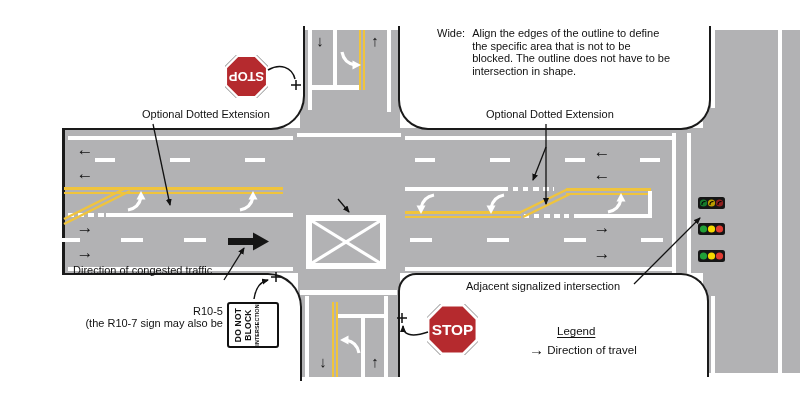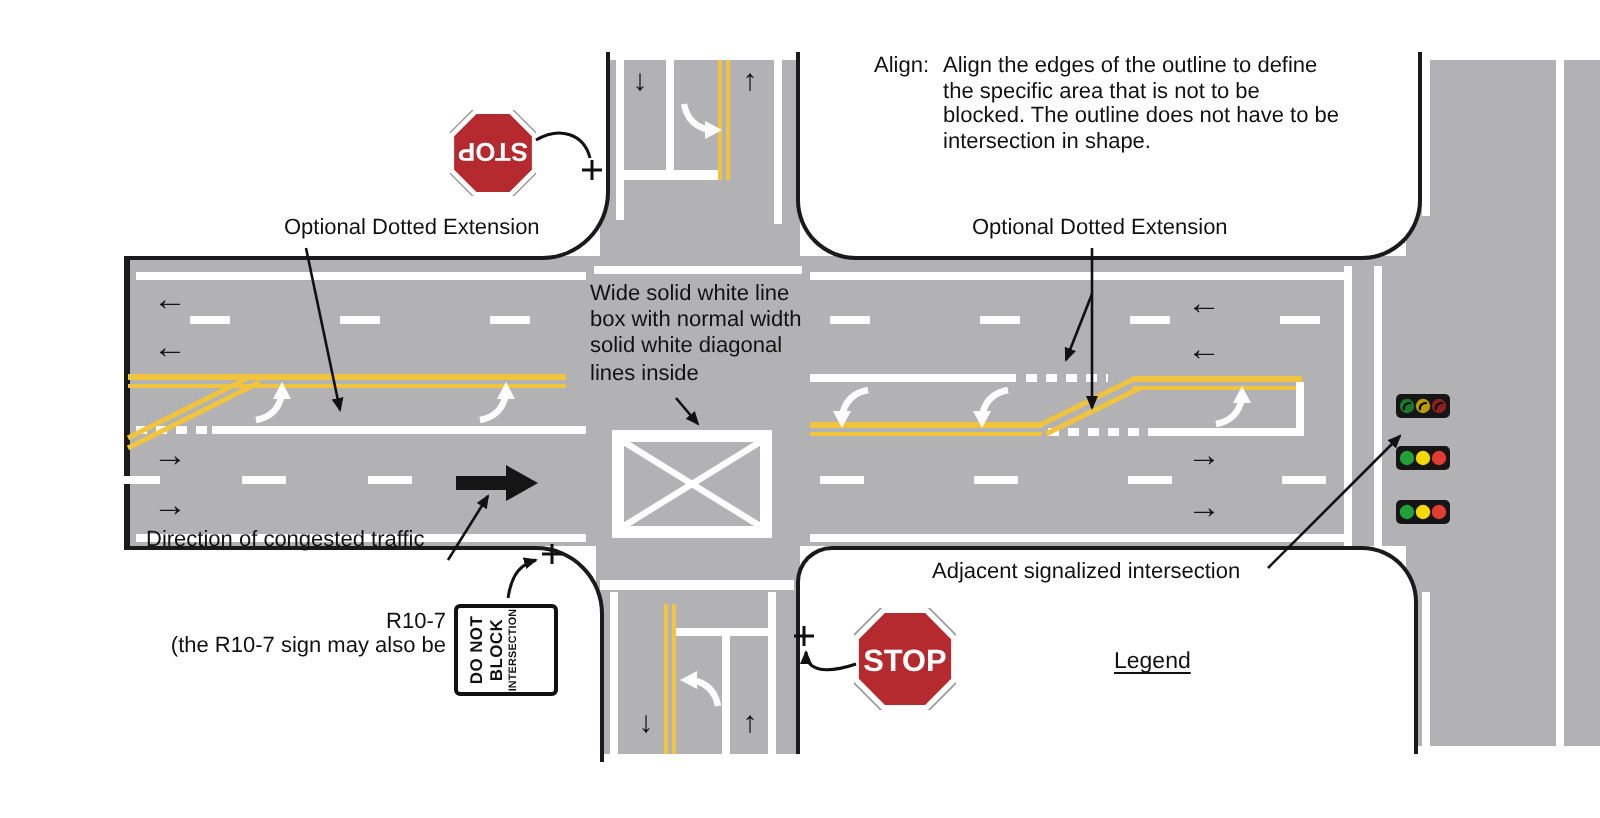--- a/index.html
+++ b/index.html
@@ -136,34 +136,37 @@
     <line x1="6" y1="6" x2="74" y2="48" stroke="#fff" stroke-width="3.2"></line>
     <line x1="74" y1="6" x2="6" y2="48" stroke="#fff" stroke-width="3.2"></line>
   </svg>
 
   <div class="block" style="left:62px;top:26px;width:241px;height:102px;border-right-width:2px;border-bottom-width:2px;border-bottom-right-radius:34px;"></div>
   <div class="block" style="left:398px;top:26px;width:309px;height:102px;border-left-width:2px;border-right-width:2px;border-bottom-width:2px;border-bottom-left-radius:30px;border-bottom-right-radius:30px;"></div>
   <div class="block" style="left:62px;top:273px;width:238px;height:106px;border-top-width:2px;border-right-width:2px;border-top-right-radius:34px;"></div>
   <div class="block" style="left:398px;top:273px;width:307px;height:102px;border-left-width:2px;border-top-width:2px;border-right-width:2px;border-top-left-radius:18px;border-top-right-radius:28px;"></div>
 
   <div class="lbl" style="left:437px;top:27px;display:flex;">
-    <span style="margin-right:7px;">Align:</span>
+    <span style="margin-right:7px;">Wide:</span>
     <span class="wrap" style="width:200px;display:inline-block;">Align the edges of the outline to define the specific area that is not to be blocked. The outline does not have to be intersection in shape.</span>
   </div>
   <div class="lbl" style="left:142px;top:108px;">Optional Dotted Extension</div>
   <div class="lbl" style="left:486px;top:108px;">Optional Dotted Extension</div>
-  <div class="lbl wrap" style="left:295px;top:141px;width:112px;line-height:13.2px;white-space:normal;">Wide solid white line box with normal width solid white diagonal lines inside</div>
   <div class="lbl" style="left:73px;top:264px;">Direction of congested traffic</div>
   <div class="lbl" style="left:38px;top:305px;width:185px;text-align:right;line-height:12px;">
-    <div>R10-7</div>
+    <div>R10-5</div>
     <div>(the R10-7 sign may also be</div>
   </div>
   <div class="lbl" style="left:466px;top:280px;">Adjacent signalized intersection</div>
 
   <div class="lbl legendTitle" style="left:557px;top:325px;font-size:11.5px;">Legend</div>
+  <div class="lbl" style="left:529px;top:344px;font-size:11.5px;">
+    <span style="font-weight:bold;font-size:15px;vertical-align:-1px;">→</span>
+    <span>Direction of travel</span>
+  </div>
 
   <svg class="sign" style="left:225px;top:55px;transform:rotate(180deg);" width="43" height="43" viewBox="0 0 48 48">
     <polygon points="14.1,1 33.9,1 47,14.1 47,33.9 33.9,47 14.1,47 1,33.9 1,14.1" fill="var(--stop_red)" stroke="#9a9a9a" stroke-width="4.2"></polygon>
     <polygon points="14.1,1 33.9,1 47,14.1 47,33.9 33.9,47 14.1,47 1,33.9 1,14.1" fill="var(--stop_red)" stroke="#ffffff" stroke-width="2.6"></polygon>
     <text x="24" y="29.5" text-anchor="middle" font-family="Liberation Sans, sans-serif" font-weight="bold" font-size="14.5" fill="#fff">STOP</text>
   </svg>
 
   <svg class="sign" style="left:427px;top:304px;" width="51" height="51" viewBox="0 0 48 48">
     <polygon points="14.1,1 33.9,1 47,14.1 47,33.9 33.9,47 14.1,47 1,33.9 1,14.1" fill="var(--stop_red)" stroke="#9a9a9a" stroke-width="4.2"></polygon>
     <polygon points="14.1,1 33.9,1 47,14.1 47,33.9 33.9,47 14.1,47 1,33.9 1,14.1" fill="var(--stop_red)" stroke="#ffffff" stroke-width="2.6"></polygon>

